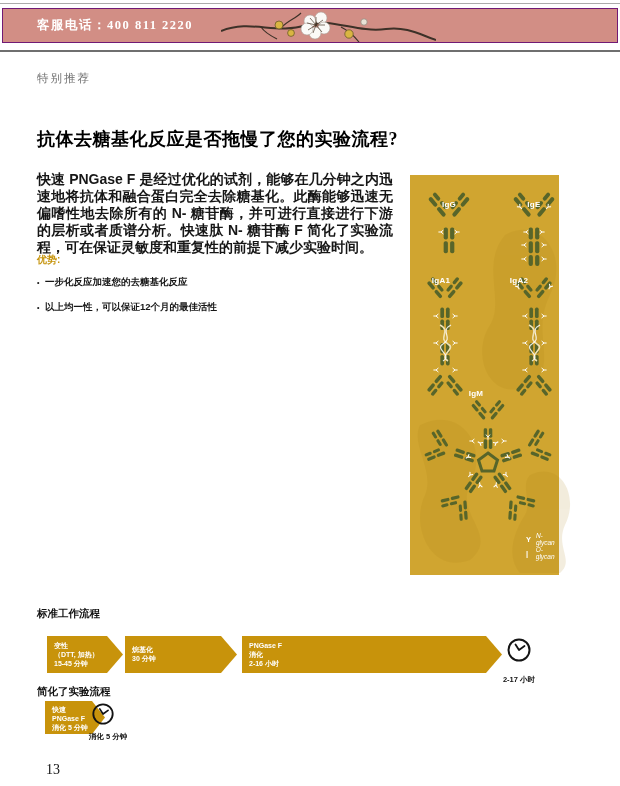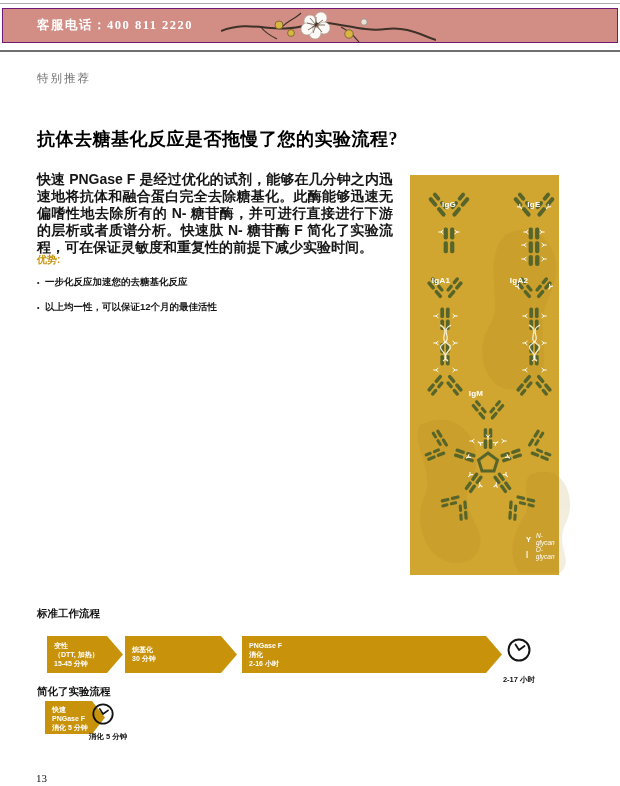--- a/index.html
+++ b/index.html
@@ -37,22 +37,22 @@
             font-size:12.5px;font-weight:600;color:#c6950f;letter-spacing:0.5px;}
   .wftitle{position:absolute;font-size:10.5px;font-weight:bold;color:#111;}
   .chev{position:absolute;top:636px;height:37px;background:#c8930b;color:#fff;
         font-size:7px;line-height:9px;font-weight:bold;box-sizing:border-box;
         padding:5px 0 0 7px;
         clip-path:polygon(0 0,calc(100% - 16px) 0,100% 50%,calc(100% - 16px) 100%,0 100%);}
   .chev.fast{top:701px;height:33px;padding-top:4px;
         clip-path:polygon(0 0,calc(100% - 13px) 0,100% 50%,calc(100% - 13px) 100%,0 100%);}
   .clock{position:absolute;}
   .totaltime{position:absolute;font-size:7.5px;font-weight:600;color:#111;text-align:center;}
-  .pagenum{position:absolute;left:36px;top:762px;font-family:"Liberation Serif",serif;
-           font-size:11px;color:#111;margin-top:10px;}
+  .pagenum{position:absolute;left:46px;top:762px;font-family:"Liberation Serif",serif;
+           font-size:14px;color:#111;}
 </style>
 </head>
 <body>
 
 <div class="page">
 
   <div class="topline"></div>
   <div class="phonebar">
     <span class="phonetext">客服电话：400 811 2220</span>
     <svg class="blossom" width="215" height="33" viewBox="0 0 215 33">

